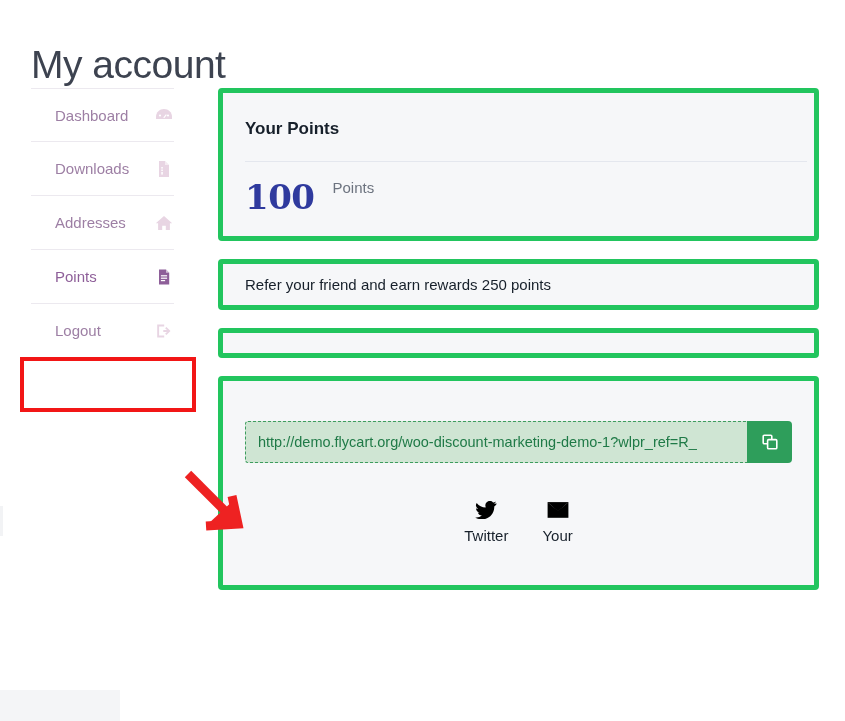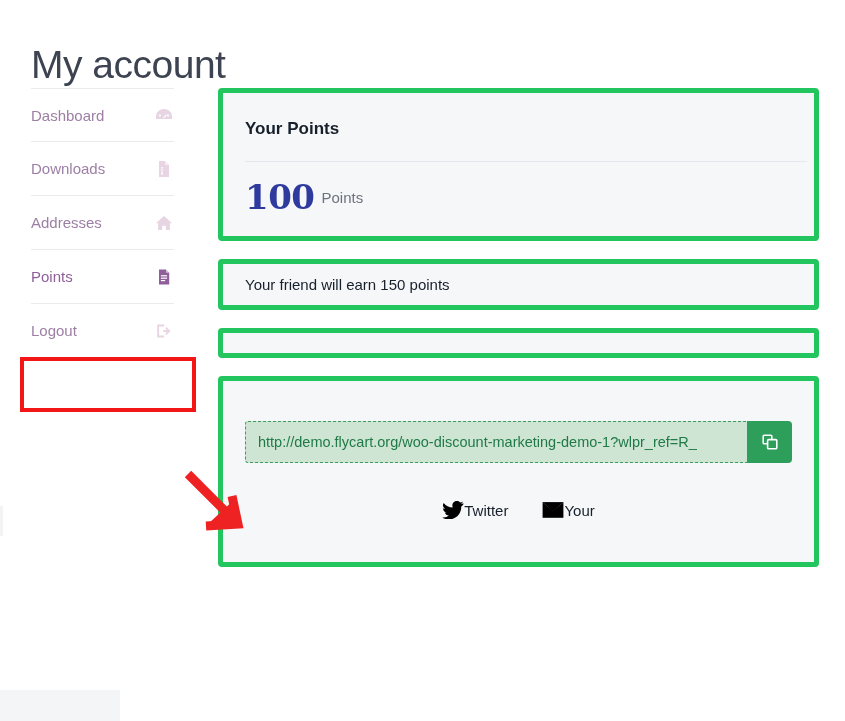--- a/index.html
+++ b/index.html
@@ -56,20 +56,21 @@
     height: 54px;
     border-bottom: 1px solid #ece9ef;
     cursor: pointer;
   }
   .nav-item:first-child { border-top: 1px solid #ece9ef; }
   .nav-label {
     font-size: 15px;
     color: #9d7fa4;
     line-height: 1;
     white-space: nowrap;
+    margin-left: 24px;
   }
   .nav-item.active .nav-label { color: #8e5f99; }
   .nav-icon {
     display: flex;
     align-items: center;
     justify-content: center;
     width: 20px; height: 20px;
     color: #e8d5e3;
     flex: 0 0 auto;
   }
@@ -108,22 +109,22 @@
     line-height: 1.2;
   }
   .points-divider {
     height: 1px;
     background: #e4e7ee;
     margin: 22px 0 18px 0;
     width: 562px;
   }
   .points-value-row {
     display: flex;
-    align-items: center;
-    gap: 7px;
+    align-items: flex-start;
+    gap: 18px;
   }
   .points-number {
     font-family: "DejaVu Serif", serif;
     font-size: 34px;
     font-weight: bold;
     color: #2f3a9e;
     line-height: 1;
     letter-spacing: -0.5px;
   }
   .points-unit {
@@ -192,22 +193,23 @@
   .copy-button svg { display: block; }
 
   .share-links {
     display: flex;
     justify-content: center;
     gap: 34px;
     margin-top: 37px;
   }
   .share-link {
     display: flex;
-    flex-direction: row;
-    align-items: center;
+    flex-direction: column;
+    align-items: center;
+    gap: 8px;
     cursor: pointer;
     text-decoration: none;
     justify-content: flex-end;
   }
   .share-icon {
     width: 22px; height: 20px;
     display: flex;
     align-items: center;
     justify-content: center;
     color: #000000;
@@ -307,24 +309,24 @@
 
     <section class="card points-card">
       <h2 class="points-card-title">Your Points</h2>
       <div class="points-divider"></div>
       <div class="points-value-row">
         <span class="points-number">100</span>
         <span class="points-unit">Points</span>
       </div>
     </section>
 
-
     <section class="card info-card">
-      <span class="info-card-text">Your friend will earn 150 points</span>
+      <span class="info-card-text">Refer your friend and earn rewards 250 points</span>
     </section>
+
 
     <section class="card empty-card">
       <span class="info-card-text"></span>
     </section>
 
     <section class="card share-card">
 
       <div class="referral-row">
         <input class="referral-input" type="text" value="http://demo.flycart.org/woo-discount-marketing-demo-1?wlpr_ref=R_" style="">
         <button class="copy-button">

